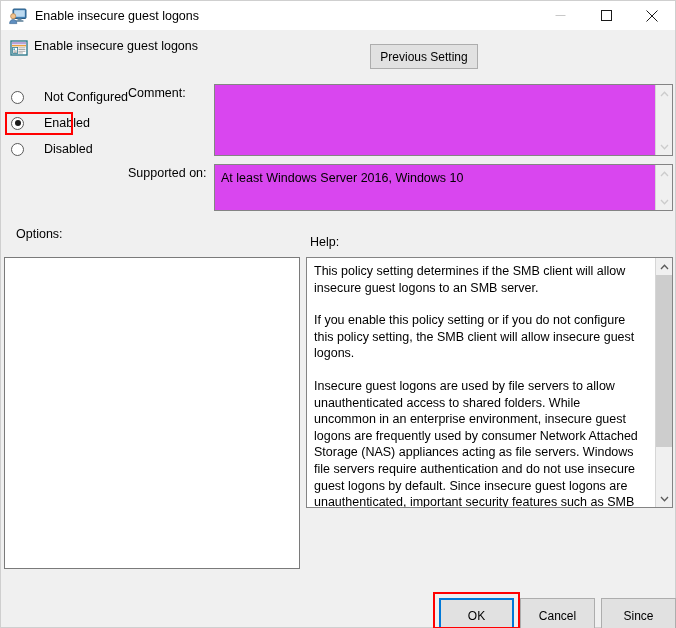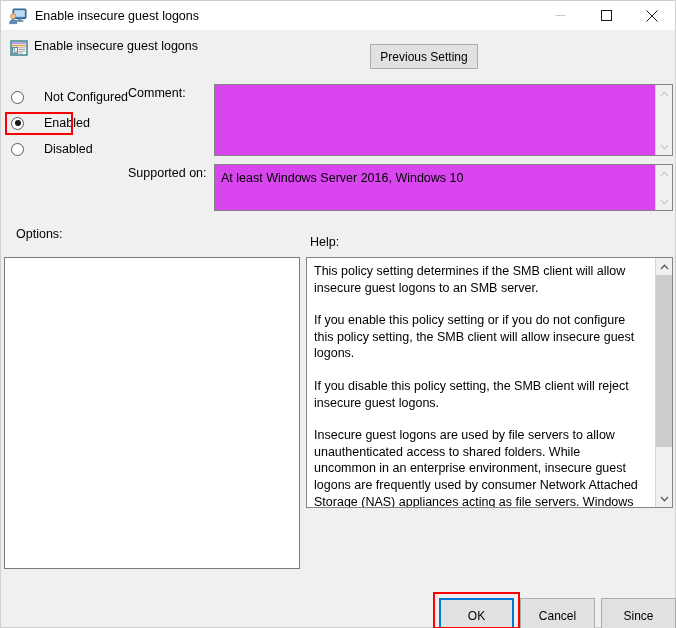--- a/index.html
+++ b/index.html
@@ -375,21 +375,20 @@
 
   <div class="field-label" id="options-label">Options:</div>
   <div class="field-label" id="help-label">Help:</div>
 
   <div id="options-panel"></div>
 
   <div id="help-panel">
     <div class="help-text">
       <p>This policy setting determines if the SMB client will allow insecure guest logons to an SMB server.</p>
       <p>If you enable this policy setting or if you do not configure this policy setting, the SMB client will allow insecure guest logons.</p>
-      <p>If you disable this policy setting, the SMB client will reject insecure guest logons.</p>
       <p>Insecure guest logons are used by file servers to allow unauthenticated access to shared folders. While uncommon in an enterprise environment, insecure guest logons are frequently used by consumer Network Attached Storage (NAS) appliances acting as file servers. Windows file servers require authentication and do not use insecure guest logons by default. Since insecure guest logons are unauthenticated, important security features such as SMB Signing and SMB Encryption are disabled. As a result, clients that allow insecure guest logons are vulnerable to a variety of man-in-the-middle attacks that can result in data loss, data corruption, and exposure to malware. Additionally, any data written to a file server using an insecure guest logon is</p>
     </div>
     <div class="vscroll" style="background:#f0f0f0;">
       <div class="scroll-arrow">
         <svg width="9" height="6" viewBox="0 0 9 6">
             <path d="M1 5 L4.5 1.3 L8 5" fill="none" stroke="#5a5a5a" stroke-width="1.3"></path>
           </svg>
       </div>
       <div class="scroll-track">
         <div class="scroll-thumb" style="top:0; height:80%;"></div>

